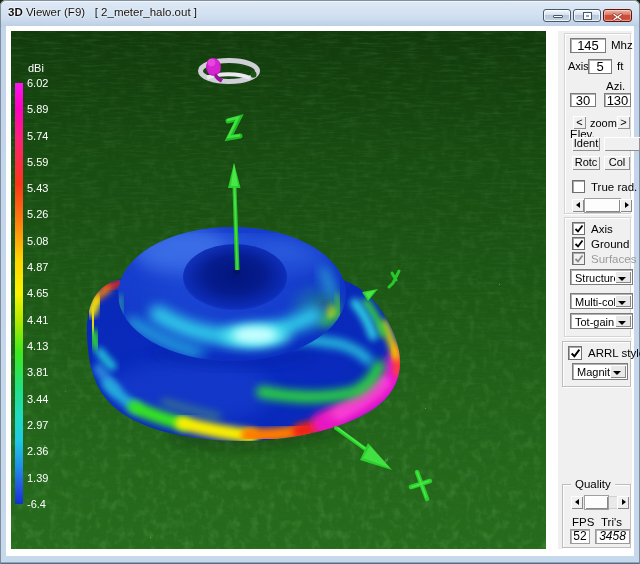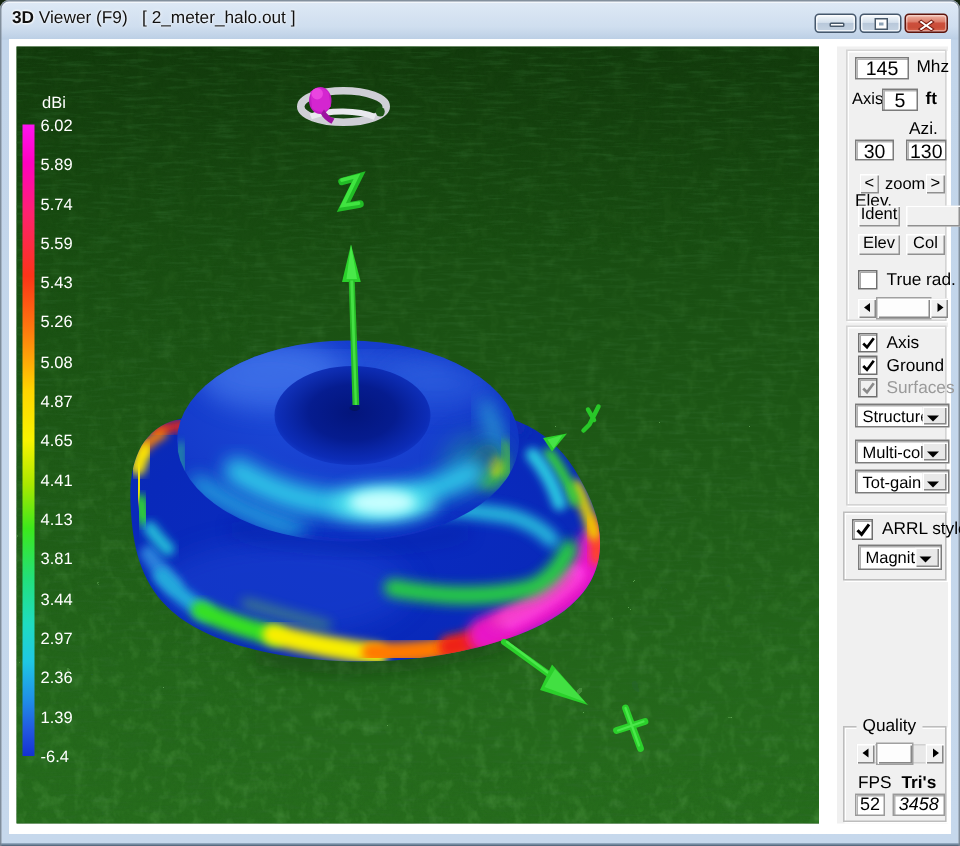--- a/index.html
+++ b/index.html
@@ -302,32 +302,32 @@
 
     <div class="grp" style="left:6px; top:2px; width:67px; height:181px; border-color:#d4d4d4;"></div>
     <div class="grp" style="left:6px; top:186px; width:67px; height:120px; border-color:#d4d4d4;"></div>
     <div class="grp" style="left:4px; top:310px; width:69px; height:46px;"></div>
     <div class="grp" style="left:4px; top:453px; width:69px; height:64px;"></div>
 
     <div class="tb" style="left:12px; top:7px; width:36px; height:15px;">145</div>
     <div class="lab" style="left:53px; top:8px;">Mhz</div>
     <div class="lab" style="left:10px; top:29px; font-size:11px;">Axis</div>
     <div class="tb" style="left:30px; top:28px; width:24px; height:15px;">5</div>
-    <div class="lab" style="left:59px; top:29px;font-weight:bold;">ft</div>
+    <div class="lab" style="left:59px; top:29px;">ft</div>
     <div class="lab" style="left:12px; top:49px;margin-top:48px;">Elev.</div>
     <div class="lab" style="left:48px; top:49px;">Azi.</div>
     <div class="tb" style="left:12px; top:62px; width:26px; height:14px;">30</div>
     <div class="tb" style="left:46px; top:62px; width:27px; height:14px;">130</div>
 
     <div class="btn2" style="left:15px; top:85px; width:13px; height:13px; line-height:12px;">&lt;</div>
     <div class="lab" style="left:32px; top:86px; font-size:11px;">zoom</div>
     <div class="btn2" style="left:59px; top:85px; width:13px; height:13px; line-height:12px;">&gt;</div>
     <div class="btn2" style="left:14px; top:106px; width:28px; height:14px; line-height:13px;">Ident</div>
     <div class="btn2" style="left:46px; top:106px; width:26px; height:14px; line-height:13px;padding-left:36px;">Res</div>
-    <div class="btn2" style="left:14px; top:125px; width:28px; height:14px; line-height:13px;">Elev</div>
+    <div class="btn2" style="left:14px; top:125px; width:28px; height:14px; line-height:13px;">Rotc</div>
     <div class="btn2" style="left:46px; top:125px; width:26px; height:14px; line-height:13px;">Col</div>
     <div class="cb" style="left:14px; top:149px;"></div>
     <div class="lab" style="left:33px; top:150px; font-size:11.5px;">True rad.</div>
     <div class="sbar" style="left:14px; top:168px; width:60px;">
       <div class="sb-a" style="left:0;">
           <div class="tri-l"></div>
         </div>
       <div class="sb-th" style="left:13px; width:35px;"></div>
       <div class="sb-a" style="right:0;">
           <div class="tri-r"></div>
@@ -389,17 +389,17 @@
     <div class="sbar" style="left:13px; top:465px; width:58px;">
       <div class="sb-a" style="left:0;">
           <div class="tri-l"></div>
         </div>
       <div class="sb-th" style="left:14px; width:23px;"></div>
       <div class="sb-a" style="right:0;">
           <div class="tri-r"></div>
         </div>
     </div>
     <div class="lab" style="left:14px; top:485px;">FPS</div>
-    <div class="lab" style="left:43px; top:485px;font-weight:bold;">Tri's</div>
+    <div class="lab" style="left:43px; top:485px;">Tri's</div>
     <div class="tb" style="left:12px; top:498px; width:20px; height:15px; font-size:12px; border-color:#9a9a9a;">52</div>
     <div class="tb" style="left:37px; top:498px; width:35px; height:15px; font-size:12px; border-color:#9a9a9a;font-style:italic;">3458</div>
   </div>
 </div>
 
 </body></html>

